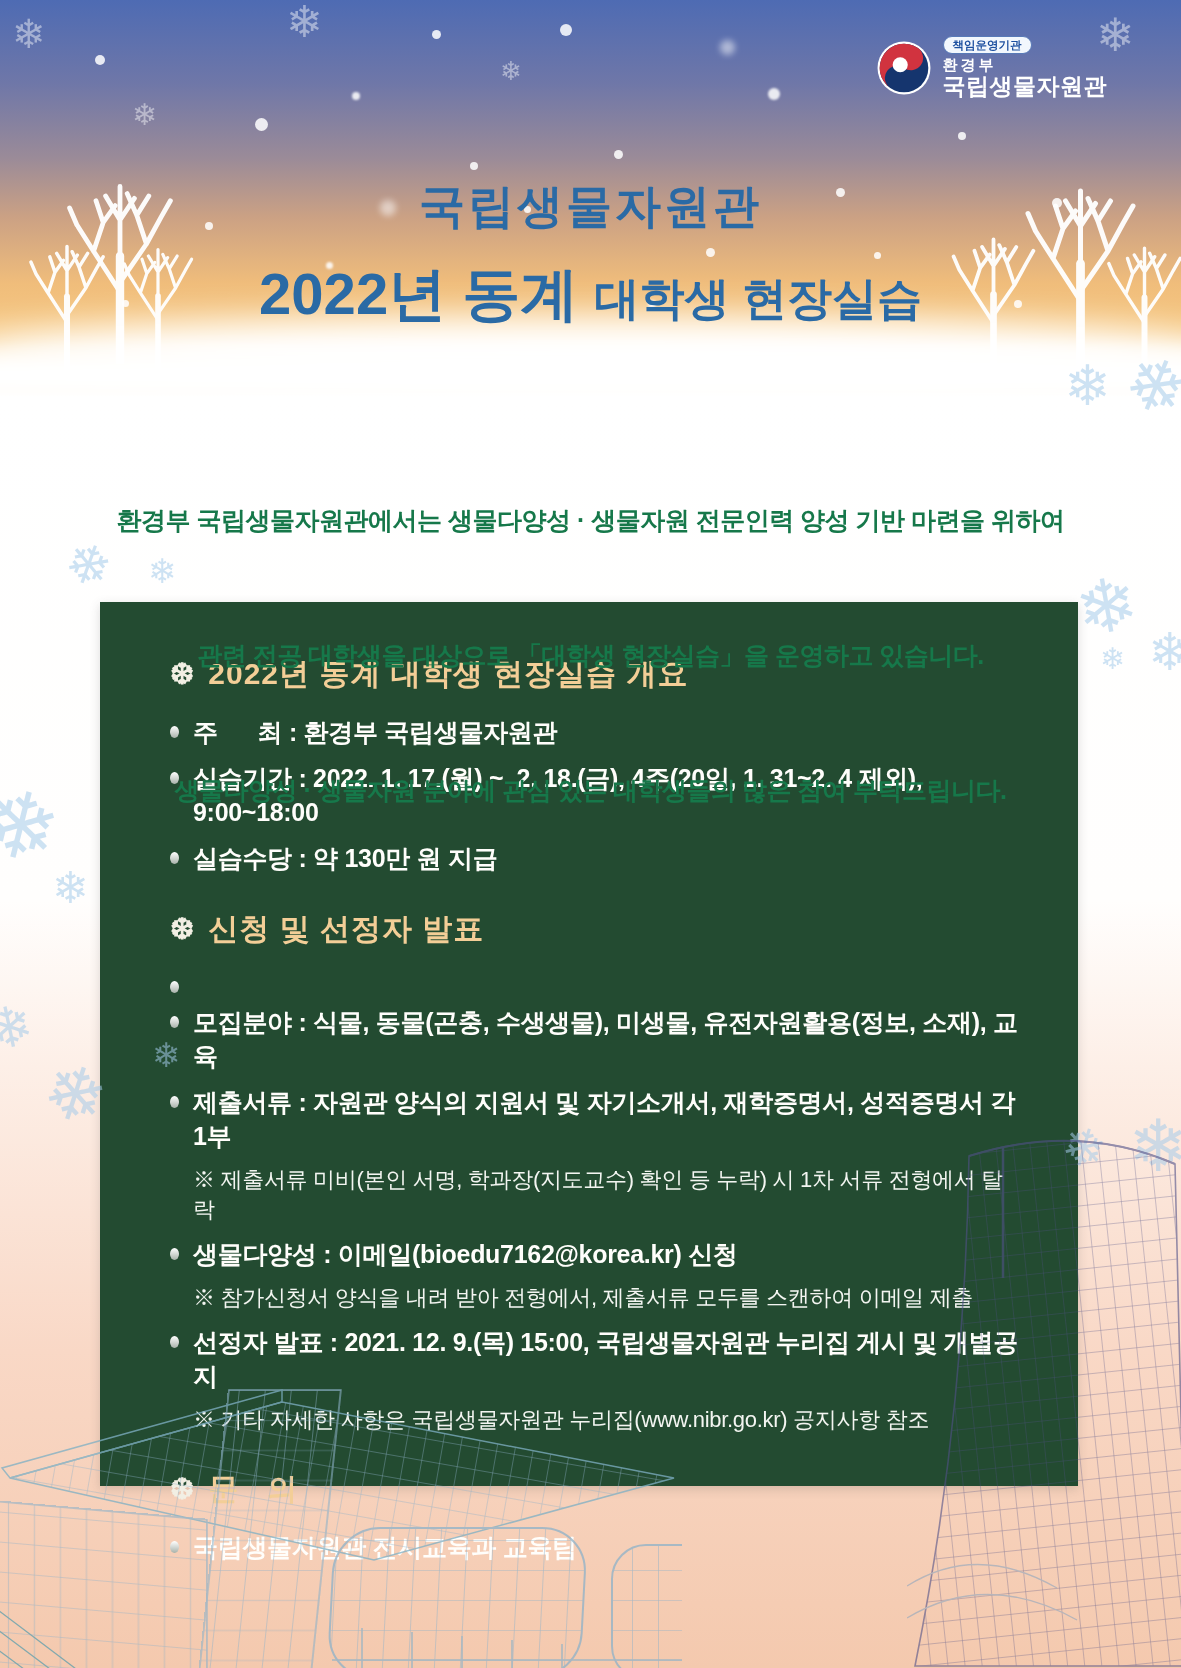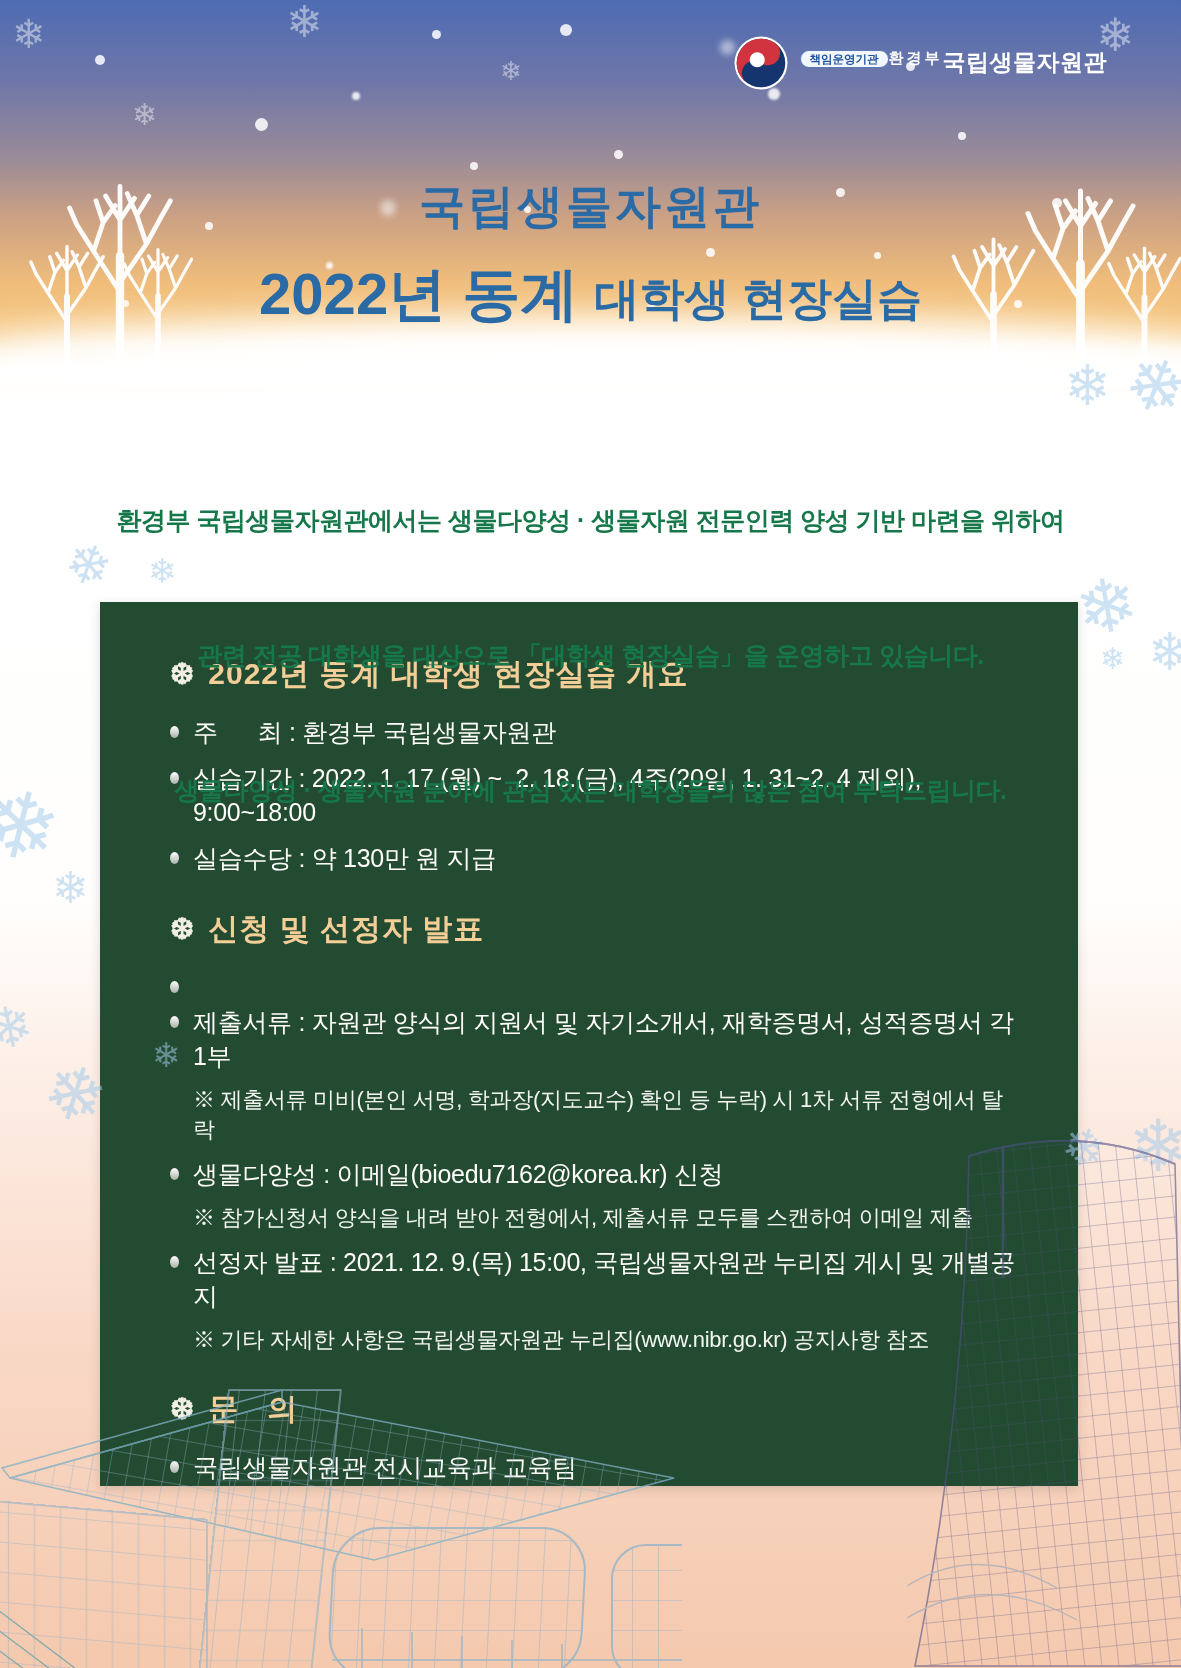--- a/index.html
+++ b/index.html
@@ -21,42 +21,42 @@
   .cloud{position:absolute;left:-4%;width:108%;height:74px;top:316px;background:#fff;
          border-radius:50% 50% 40% 60%;filter:blur(17px);z-index:1}
   .cloud2{position:absolute;left:-4%;width:108%;height:46px;top:352px;background:#fff;
          filter:blur(10px);z-index:1}
   .bldg{position:absolute;z-index:3;pointer-events:none}
   .bldg-left{left:-18px;bottom:-12px;opacity:.9}
   .bldg-right{right:-6px;top:1118px;opacity:.8}
   
   .brand{position:absolute;top:36px;right:74px;display:flex;align-items:center;gap:12px;z-index:5}
   .emblem{width:54px;height:54px;flex:0 0 auto}
-  .brand-col{display:flex;align-items:flex-start;line-height:1.12}
+  .brand-col{display:flex;flex-direction:column;align-items:flex-start;line-height:1.12}
   .brand-badge{font-size:11.5px;font-weight:bold;color:#1c4f9f;background:#f2f7fd;
     border:1px solid #587ab8;border-radius:9px;padding:1.5px 9px;margin-bottom:3px}
   .brand-ministry{font-size:15px;font-weight:bold;color:#fff;letter-spacing:3px}
   .brand-org{font-size:23px;font-weight:bold;color:#fff;letter-spacing:.5px}
   
   .titles{position:absolute;top:176px;left:0;width:100%;text-align:center;z-index:4;color:#2a6aa5}
   .title-org{font-size:46px;font-weight:800;letter-spacing:3px;margin:0}
   .title-main{margin:18px 0 0;font-size:58px;font-weight:800;letter-spacing:0}
   .title-main .big{font-size:45px}
   
   .intro{position:absolute;top:408px;left:0;width:100%;text-align:center;z-index:4;
     color:#16784a;font-size:25px;font-weight:700;line-height:45px;letter-spacing:-.5px;white-space:pre-wrap}
   
   .panel{position:absolute;left:100px;top:602px;width:978px;height:884px;background:#234b31;
     z-index:2;box-sizing:border-box;padding:52px 54px 0 70px;box-shadow:0 3px 10px rgba(60,60,60,.18)}
   .sec-head{display:flex;align-items:center;gap:13px;margin:34px 0 20px;
     color:#f3ce97;font-size:30px;font-weight:800;letter-spacing:1px;white-space:pre-wrap}
   .sec-head.first{margin-top:0}
   .sec-icon{color:#f2efe4;font-size:29px;transform:translateY(-1px)}
   .item{display:flex;align-items:flex-start;margin:12px 0;color:#fffefb;font-size:25px;
-    font-weight:400;line-height:34px;white-space:pre-wrap;letter-spacing:-.3px}
+    font-weight:700;line-height:34px;white-space:pre-wrap;letter-spacing:-.3px}
   .bullet{flex:0 0 auto;width:9px;height:12px;border-radius:50%;
     background:linear-gradient(180deg,#ffffff,#a8b2aa);margin:11px 14px 0 0}
   .note{margin:4px 0 12px 23px;color:#f3f5f1;font-size:22px;font-weight:400;
     line-height:30px;white-space:pre-wrap;letter-spacing:-.3px}
 </style>
 </head>
 <body>
 
 <div class="poster">
 
@@ -173,20 +173,21 @@
     </div>
     <div class="item"><span class="bullet"></span><span>주      최 : 환경부 국립생물자원관</span></div>
     <div class="item"><span class="bullet"></span><span>실습기간 : 2022. 1. 17.(월) ~  2. 18.(금), 4주(20일, 1. 31~2. 4 제외), 9:00~18:00</span></div>
     <div class="item"><span class="bullet"></span><span>실습수당 : 약 130만 원 지급</span></div>
 
     <div class="sec-head">
       <span class="sec-icon">❆</span>
       <span>신청 및 선정자 발표</span>
     </div>
     <div class="item"><span class="bullet"></span></div>
+    <div class="item"><span class="bullet"></span><span>모집분야 : 식물, 동물(곤충, 수생생물), 미생물, 유전자원활용(정보, 소재), 교육</span></div>
     <div class="item"><span class="bullet"></span><span>제출서류 : 자원관 양식의 지원서 및 자기소개서, 재학증명서, 성적증명서 각 1부</span></div>
     <div class="note">※ 제출서류 미비(본인 서명, 학과장(지도교수) 확인 등 누락) 시 1차 서류 전형에서 탈락</div>
     <div class="item"><span class="bullet"></span><span>생물다양성 : 이메일(bioedu7162@korea.kr) 신청</span></div>
     <div class="note">※ 참가신청서 양식을 내려 받아 전형에서, 제출서류 모두를 스캔하여 이메일 제출</div>
     <div class="item"><span class="bullet"></span><span>선정자 발표 : 2021. 12. 9.(목) 15:00, 국립생물자원관 누리집 게시 및 개별공지</span></div>
     <div class="note">※ 기타 자세한 사항은 국립생물자원관 누리집(www.nibr.go.kr) 공지사항 참조</div>
 
     <div class="sec-head">
       <span class="sec-icon">❆</span>
       <span>문   의</span>

